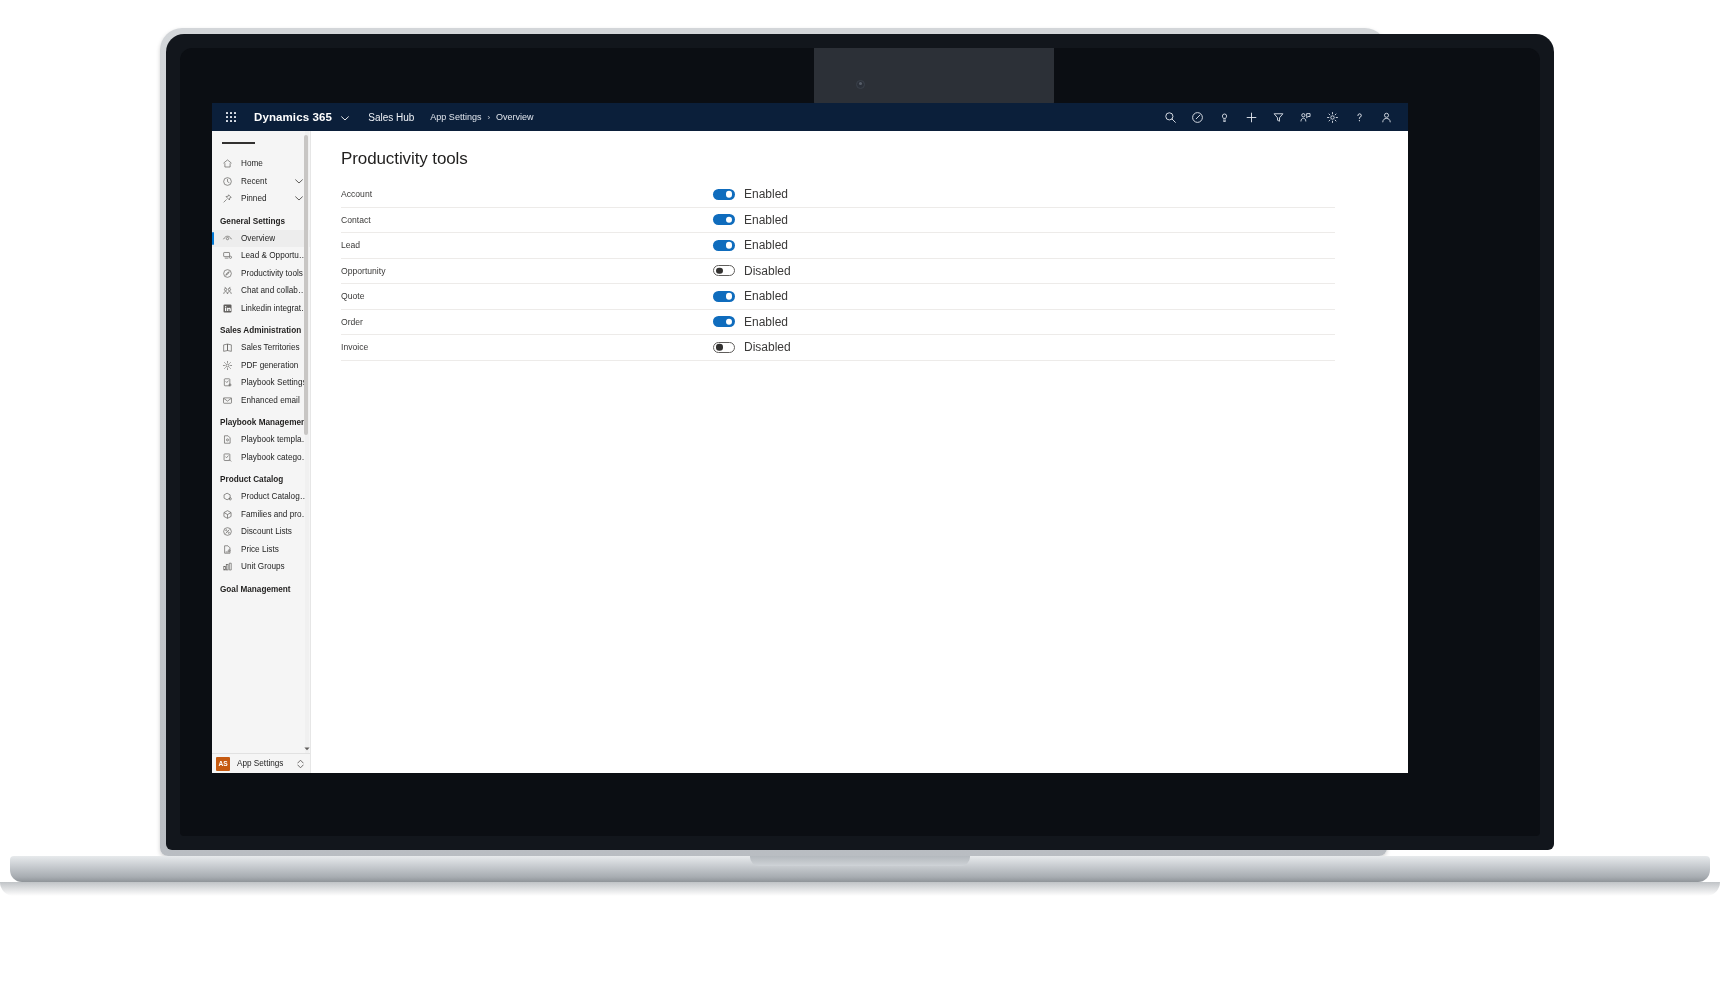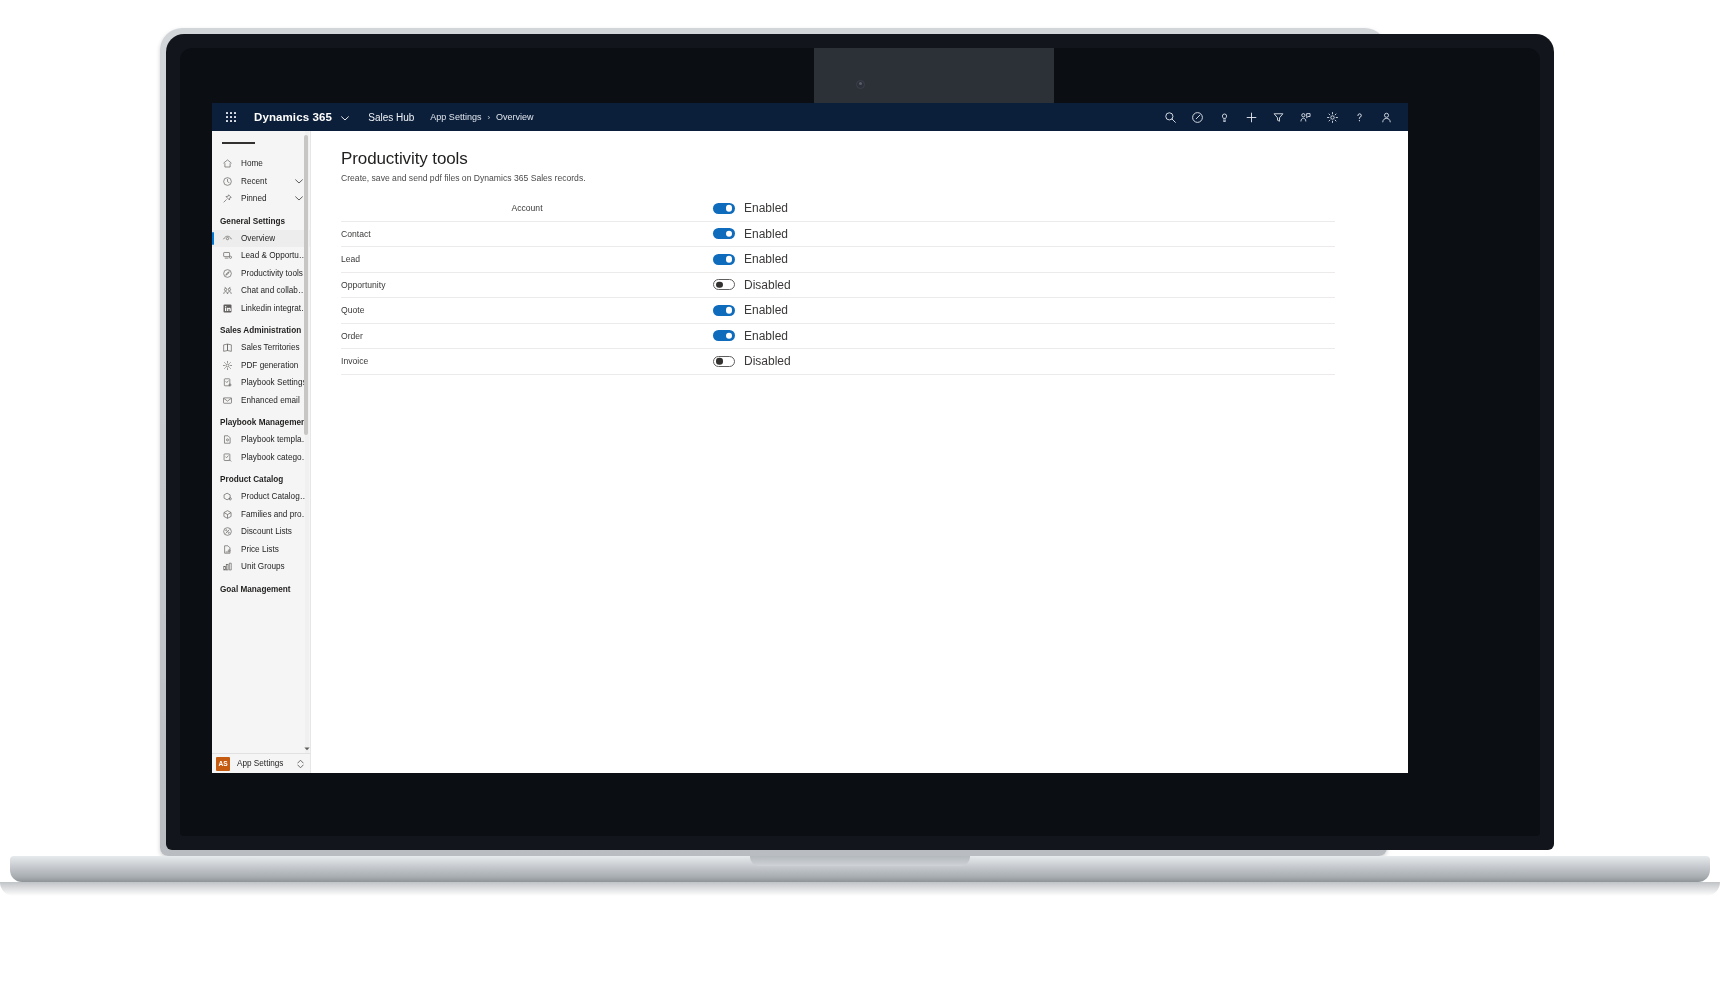--- a/index.html
+++ b/index.html
@@ -256,21 +256,21 @@
   }
   .sect-desc {
     font-size: 8.6px; color: #4a4a4a; margin-top: 4px;
   }
   .rows { margin-top: 13px; width: 994px; }
   .row {
     height: 25.5px;
     display: flex; align-items: center;
     border-bottom: 1px solid #edebe9;
   }
-  .row:first-child { border-top: none; text-align: center; }
+  .row:first-child { border-top: none; }
   .row-label {
     font-size: 8.6px; color: #3b3a39;
     width: 372px;
     white-space: nowrap;
   }
   .toggle-wrap { display: flex; align-items: center; }
   .toggle {
     width: 22px; height: 11px;
     border-radius: 6px;
     position: relative;
@@ -634,21 +634,20 @@
                       <path d="M0.8 4 3.5 1.2 6.2 4" stroke="#605e5c" stroke-width="0.9" fill="none" stroke-linecap="round" stroke-linejoin="round"></path>
                       <path d="M0.8 6 3.5 8.8 6.2 6" stroke="#605e5c" stroke-width="0.9" fill="none" stroke-linecap="round" stroke-linejoin="round"></path>
                     </svg>
                 </span>
               </div>
             </nav>
 
             <main class="main">
               <h1 class="page-title">Productivity tools</h1>
 
-              <div class="sect-desc">Create, save and send pdf files on Dynamics 365 Sales records.</div>
 
               <div class="rows">
                 <div class="row">
                   <div class="row-label">Account</div>
                   <div class="toggle-wrap">
                     <div class="toggle on">
                         <span class="knob"></span>
                       </div>
                     <span class="toggle-tx">Enabled</span>
                   </div>

